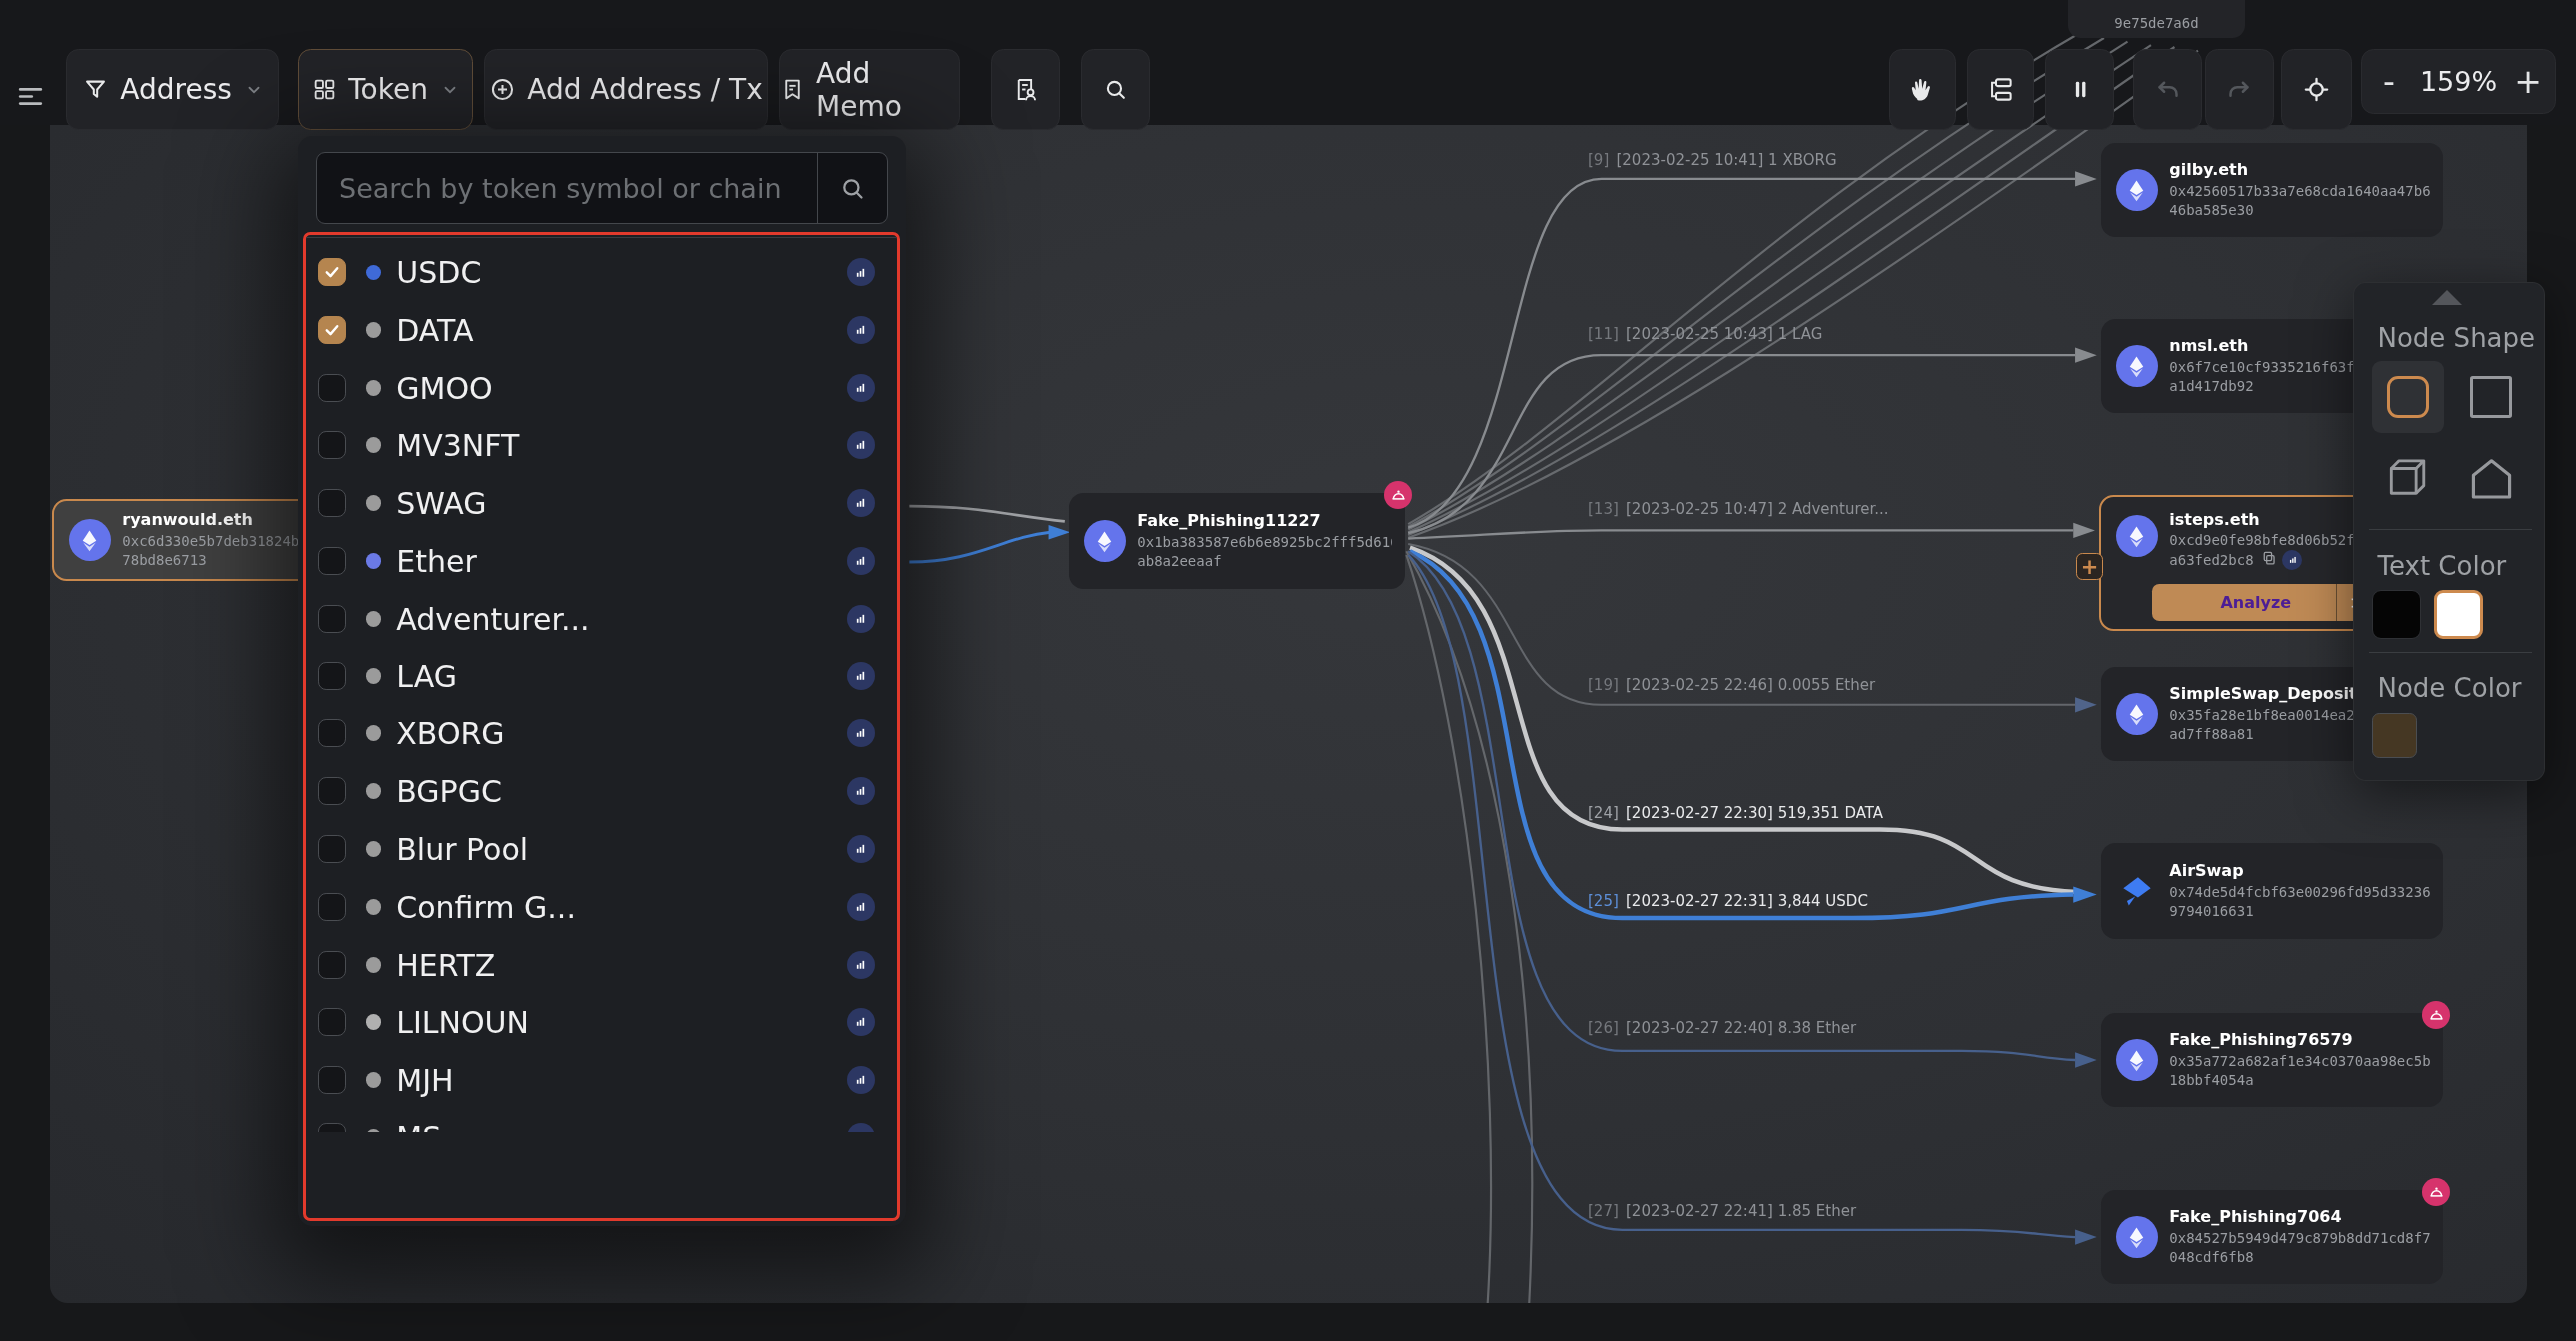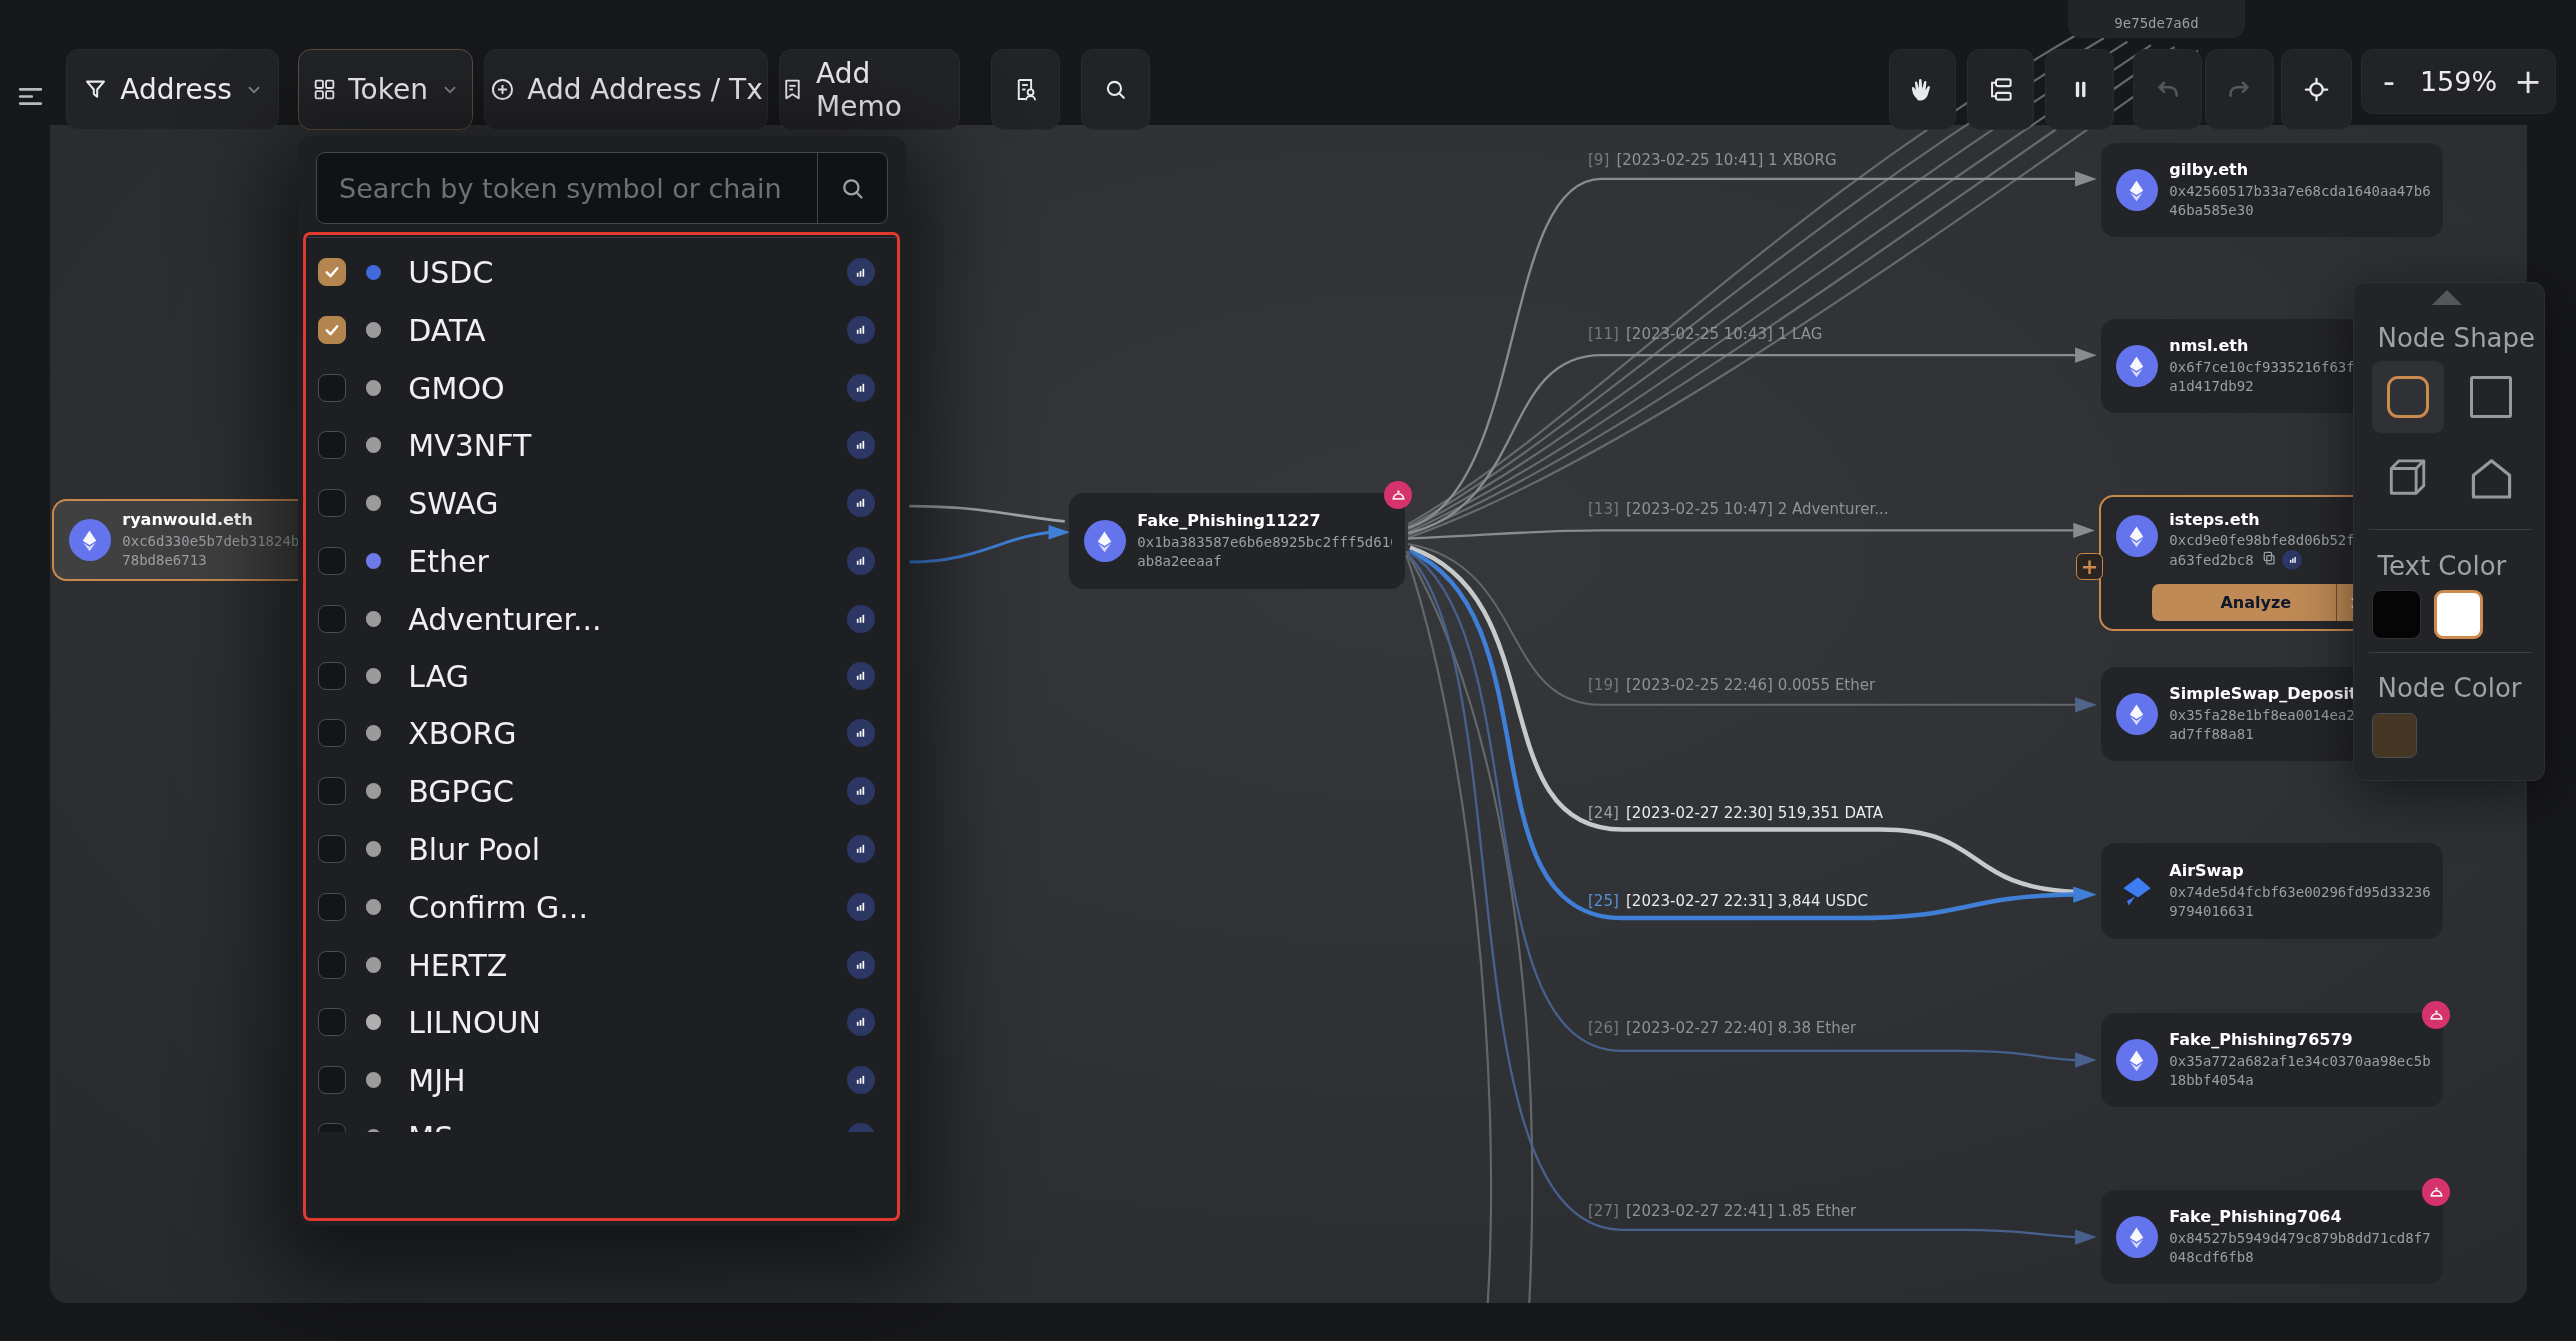--- a/index.html
+++ b/index.html
@@ -40,21 +40,21 @@
             border:3.2px solid #e23a2c; border-radius:7.2px; }
   .toklist { position:absolute; left:8.1px; top:101px; width:591px; height:895px; overflow:hidden;
              border-top:0.9px solid #3a3d41; }
   .trow { position:absolute; left:0; width:591px; height:58px; display:flex; align-items:center; cursor:pointer; }
   .cb { position:relative; margin-left:11.8px; width:28px; height:28px; border:1.8px solid #4a4d52;
         background:#141518; border-radius:8.1px; flex:0 0 auto; display:flex; align-items:center; justify-content:center; }
   .cb.checked { background:#b5854f; border-color:#b5854f; }
   .cb .tick { display:none; }
   .cb.checked .tick { display:block; }
   .dot { margin-left:20px; width:15.4px; height:15.4px; border-radius:50%; background:#9b9b9b; flex:0 0 auto; }
-  .tlabel { margin-left:27px; color:#f0f0f1; font-size:30px; }
+  .tlabel { margin-left:15px; color:#f0f0f1; font-size:30px; }
   .chartic { position:absolute; right:22px; width:28px; height:28px; border-radius:50%; background:#2c3763;
              display:flex; align-items:center; justify-content:center; cursor:pointer; }
   .tfooter { position:absolute; left:8.1px; top:996px; width:591px; height:86px; background:#1d1f23;
              border-top:0.9px solid #393c40; border-radius:0 0 7.2px 7.2px; display:flex; align-items:center; }
   .cball { margin-left:11.8px; width:28px; height:28px; border:1.8px solid #4a4d52; background:#141518;
            border-radius:8.1px; display:flex; align-items:center; justify-content:center; }
   .cball .inner { width:13.6px; height:13.6px; background:#b5854f; border-radius:2.7px; }
   .alllabel { margin-left:16.3px; color:#f0f0f1; font-size:30px; }
   .confirmbtn { position:absolute; right:18px; top:14.5px; width:152px; height:60px; background:#b5824e;
                 border:none; border-radius:9px; color:#fff; font-size:27px; font-weight:500;
@@ -70,21 +70,21 @@
   .gnode .naddr { color:#9b9ea3; font-size:14px; line-height:19px; font-family:"DejaVu Sans Mono",monospace;
                   white-space:nowrap; margin-top:2.7px; }
   .badge { position:absolute; right:-7.2px; top:-11.8px; width:28px; height:28px; border-radius:50%;
            background:#d6336c; display:flex; align-items:center; justify-content:center; }
   .selnode { border:2.7px solid #c9894d; }
   .addricons { display:inline-flex; gap:5.4px; vertical-align:middle; margin-left:7.2px; }
   .minichart { width:20px; height:20px; border-radius:50%; background:#2c3763; display:inline-flex;
                align-items:center; justify-content:center; }
   .analyzerow { position:absolute; left:51px; top:87px; width:228px; height:37px; background:#bf8a55;
                 border-radius:7.2px; display:flex; align-items:center; z-index:1; cursor:pointer; }
-  .analyzerow .albl { flex:1; text-align:center; color:#0f172a; font-size:16px; font-weight:700;padding-left:24px; }
+  .analyzerow .albl { flex:1; text-align:center; color:#4c1d95; font-size:16px; font-weight:700;padding-left:24px; }
   .analyzerow .adiv { width:1.4px; height:100%; background:rgba(40,35,28,.55); }
   .analyzerow .aseg { width:43px; display:flex; align-items:center; justify-content:center; }
   .plusbadge { position:absolute; left:-25px; top:56px; width:27px; height:27px; border-radius:6.3px;
                background:#2b2521; border:1.8px solid #c9894d; color:#cd8a4e; font-size:21px; font-weight:700;
                display:flex; align-items:center; justify-content:center; z-index:5; cursor:pointer; }
   .topcut { position:absolute; left:2068px; top:-27px; width:177px; height:65px; background:#232428;
             border-radius:12.7px; z-index:4; display:flex; align-items:flex-end; justify-content:center;
             padding-bottom:7.2px; color:#9b9ea3; font-size:14px; font-family:"DejaVu Sans Mono",monospace; }
 
   

